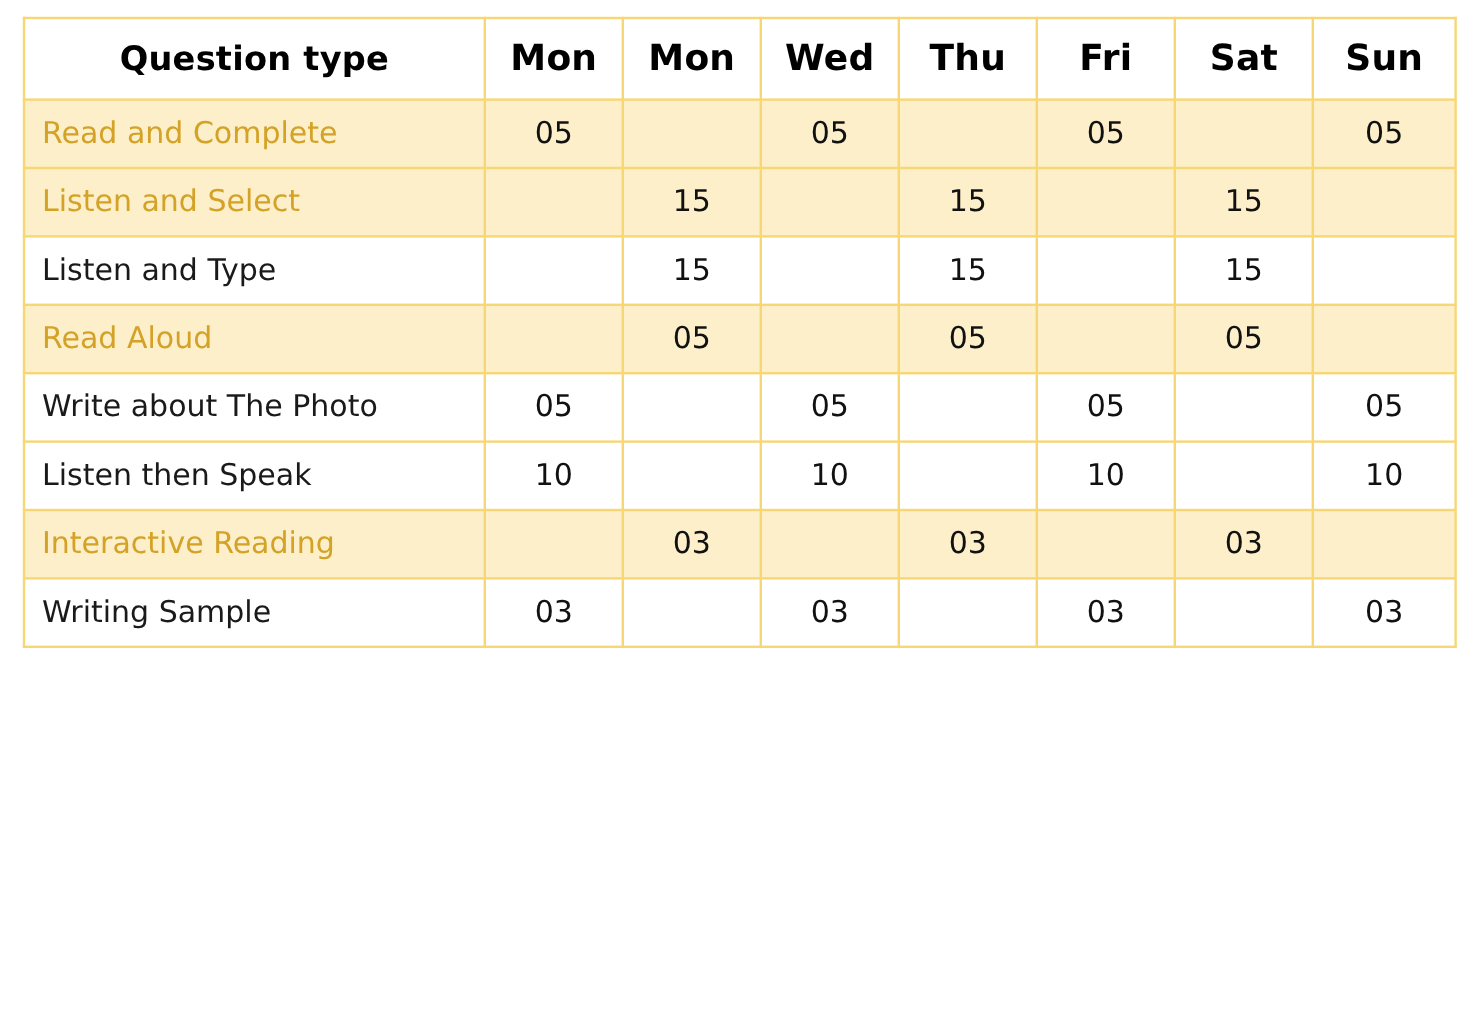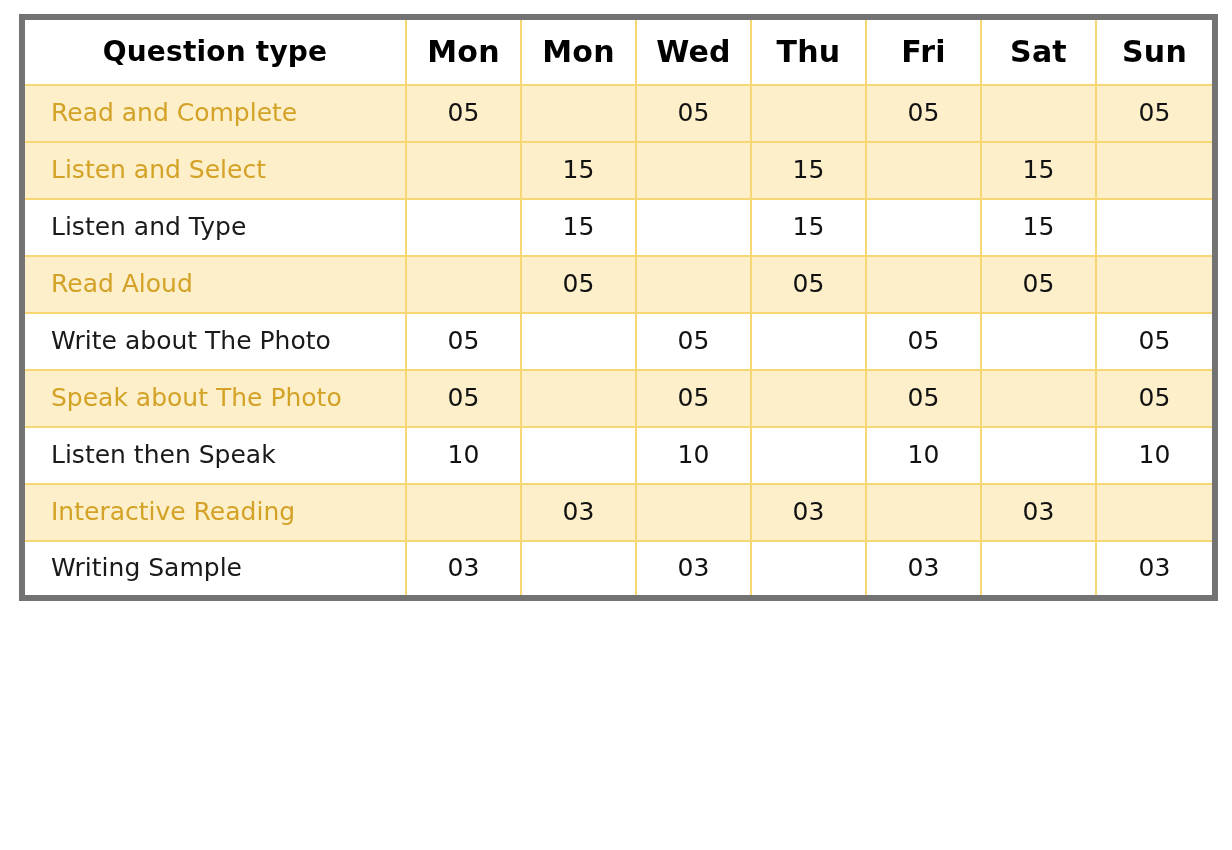--- a/index.html
+++ b/index.html
@@ -16,21 +16,21 @@
   #table-wrap {
     position: absolute;
     left: 19px;
     top: 14px;
     width: 1193px;
   }
   table.schedule {
     border-collapse: collapse;
     table-layout: fixed;
     width: 1193px;
-    border: 6px solid #737373;
+    border: 2px solid #737373;
   }
   table.schedule col.c-type  { width: 384px; }
   table.schedule col.c-day   { width: 115px; }
   table.schedule col.c-day-l { width: 119px; }
 
   table.schedule th,
   table.schedule td {
     border: 2px solid #F7D774;
     height: 57px;
     box-sizing: border-box;
@@ -46,21 +46,21 @@
     text-align: center;
     background: #ffffff;
     font-size: 30px;
     letter-spacing: 0.2px;
   }
   table.schedule thead th.th-type {
     font-size: 28px;
   }
   table.schedule td.type-cell {
     text-align: left;
-    padding-left: 26px;
+    padding-left: 14px;
     color: #1a1a1a;
     font-weight: normal;
   }
   table.schedule td.num-cell {
     text-align: center;
     color: #111111;
   }
   tr.row-alt td {
     background: #FCEFC9;
   }
@@ -142,30 +142,20 @@
         <tr class="row-plain">
           <td class="type-cell">Write about The Photo</td>
           <td class="num-cell">05</td>
           <td class="num-cell"></td>
           <td class="num-cell">05</td>
           <td class="num-cell"></td>
           <td class="num-cell">05</td>
           <td class="num-cell"></td>
           <td class="num-cell">05</td>
         </tr>
-        <tr class="row-alt">
-          <td class="type-cell">Speak about The Photo</td>
-          <td class="num-cell">05</td>
-          <td class="num-cell"></td>
-          <td class="num-cell">05</td>
-          <td class="num-cell"></td>
-          <td class="num-cell">05</td>
-          <td class="num-cell"></td>
-          <td class="num-cell">05</td>
-        </tr>
         <tr class="row-plain">
           <td class="type-cell">Listen then Speak</td>
           <td class="num-cell">10</td>
           <td class="num-cell"></td>
           <td class="num-cell">10</td>
           <td class="num-cell"></td>
           <td class="num-cell">10</td>
           <td class="num-cell"></td>
           <td class="num-cell">10</td>
         </tr>

